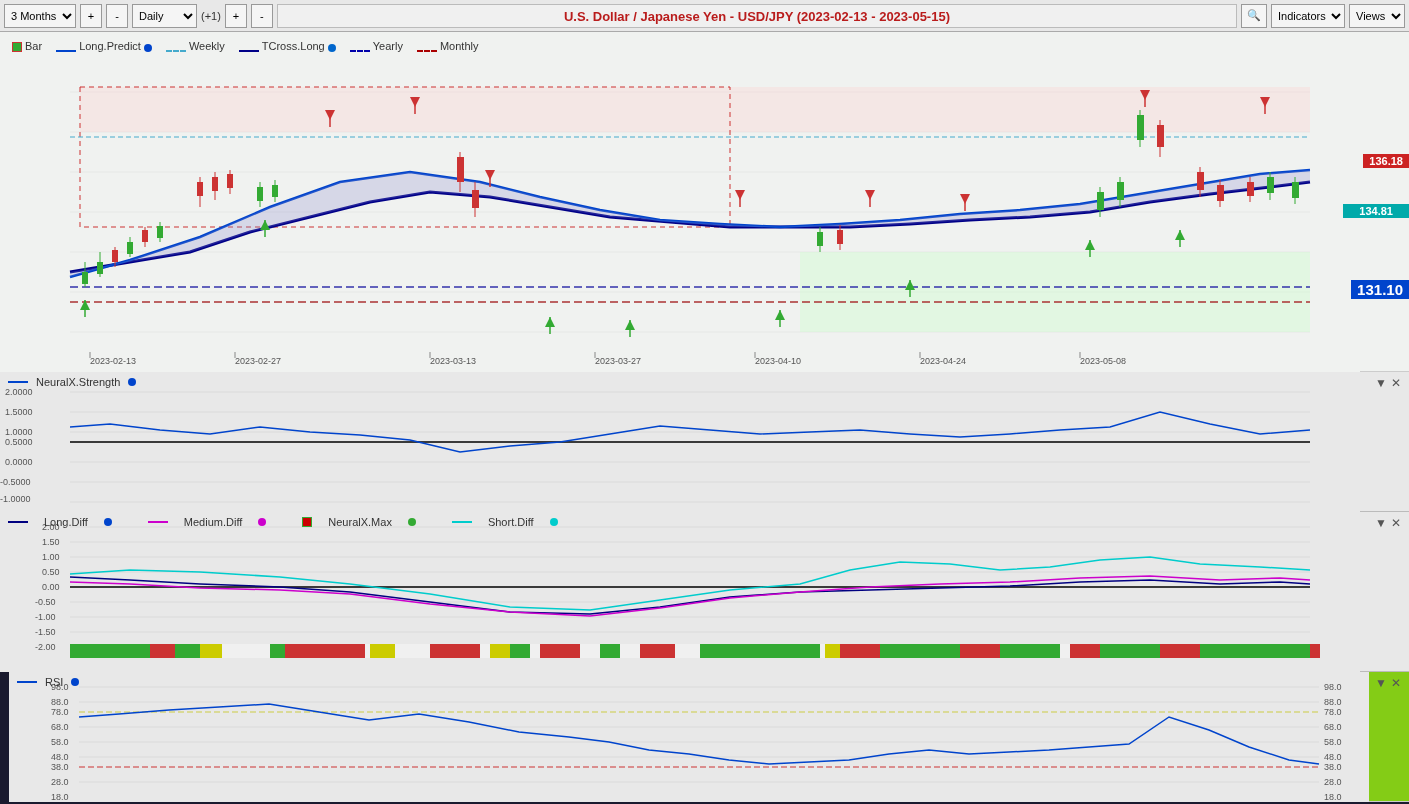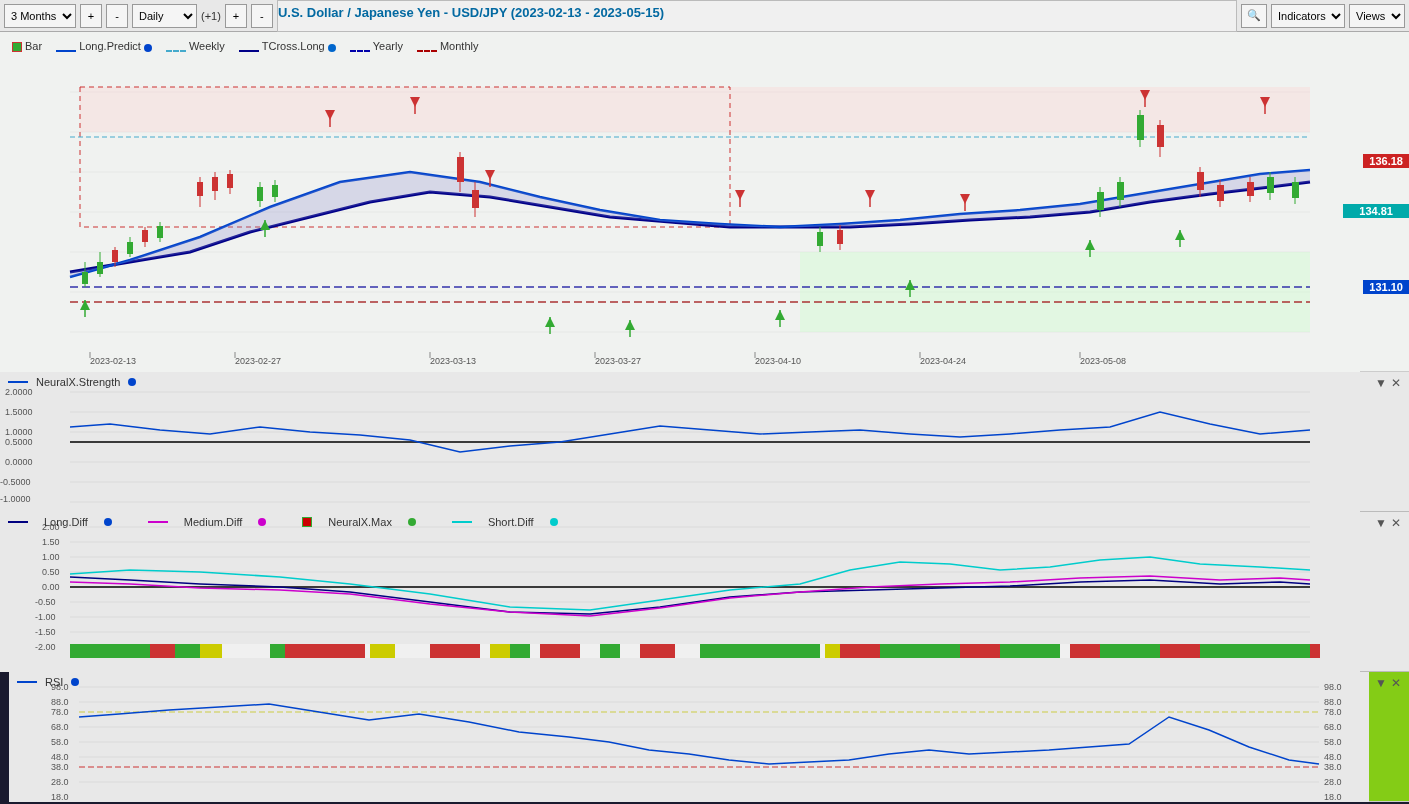--- a/index.html
+++ b/index.html
@@ -30,27 +30,27 @@
       background: #f5f5f5;
       cursor: pointer;
     }
     .toolbar select { padding: 0 2px; }
     .toolbar button {
       padding: 0 5px;
       min-width: 22px;
     }
     .toolbar .title-box {
       flex: 1;
-      text-align: left;
+      text-align: center;
       font-size: 13px;
       font-weight: bold;
-      color: #0369a1;
+      color: #b91c1c;
       background: #f0f0f0;
       border: 1px solid #bbb;
-      height: 32px;
+      height: 24px;
       line-height: 24px;
     }
     .toolbar .search-btn {
       background: #f5f5f5;
       border: 1px solid #999;
       width: 26px;
       height: 24px;
       cursor: pointer;
       display: flex; align-items: center; justify-content: center;
     }
@@ -393,21 +393,21 @@
     <line x1="430" y1="320" x2="430" y2="326" stroke="#888" stroke-width="1"></line>
     <line x1="595" y1="320" x2="595" y2="326" stroke="#888" stroke-width="1"></line>
     <line x1="755" y1="320" x2="755" y2="326" stroke="#888" stroke-width="1"></line>
     <line x1="920" y1="320" x2="920" y2="326" stroke="#888" stroke-width="1"></line>
     <line x1="1080" y1="320" x2="1080" y2="326" stroke="#888" stroke-width="1"></line>
   </svg>
 
 
   <div style="position:absolute; right:0; top:122px; background:#cc2222; color:white; padding:1px 6px; font-size:11px; font-weight:bold; z-index:20;">136.18</div>
   <div style="position:absolute; right:0; top:172px; background:#00aaaa; color:white; padding:1px 16px; font-size:11px; font-weight:bold; z-index:20;">134.81</div>
-  <div style="position:absolute; right:0; top:248px; background:#0044cc; color:white; padding:1px 6px; font-size:11px; font-weight:bold; z-index:20;">131.10</div>
+  <div style="position:absolute; right:0; top:248px; background:#0044cc; color:white; padding:1px 6px; font-size:15px; font-weight:bold; z-index:20;">131.10</div>
 </div>
 
 <div class="chart-panel chart-panel-neural" style="background:#e8e8e8; border-bottom:1px solid #bbb;">
   <div class="panel-header">
     <span class="legend-line" style="width:20px;height:2px;background:#0044cc;display:inline-block;"></span>
     <span>NeuralX.Strength</span>
     <span class="legend-dot" style="background:#0044cc;"></span>
   </div>
   <div class="panel-controls">
     <button>▼</button>

